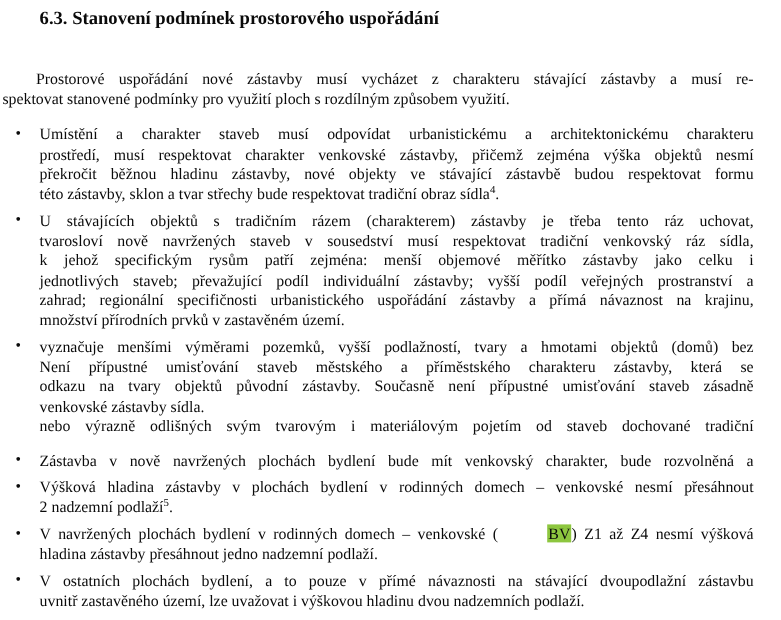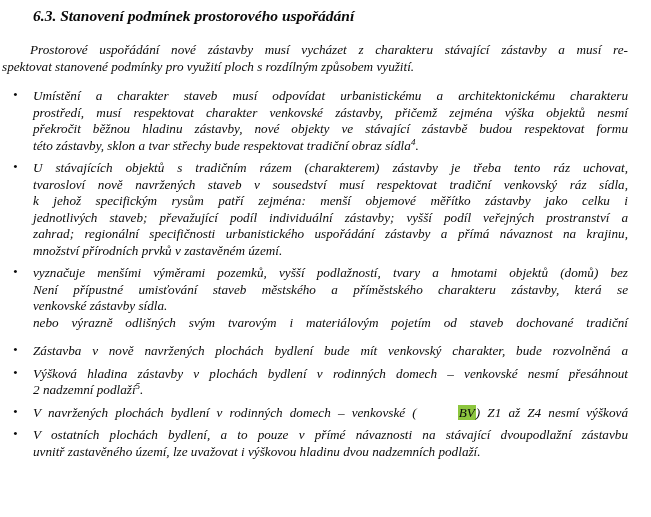--- a/index.html
+++ b/index.html
@@ -14,30 +14,29 @@
     font-family: "Liberation Serif", "DejaVu Serif", serif;
     font-size: 13.2px;
     line-height: 16.5px;
     color: #0a0a0a;
   }
   .page {
     box-sizing: border-box;
     width: 651px;
     height: 517px;
     padding: 6px 23px 0 2px;
-    font-style: italic;
   }
   .heading {
     font-size: 15.5px;
     line-height: 20px;
     font-weight: bold;
     margin-left: 31px;
   }
   .intro {
-    margin-top: 16px;
+    margin-top: 32px;
   }
   .bullet-list {
     margin-top: 13px;
   }
   .bullet-item {
     position: relative;
     padding-left: 31px;
     margin-top: 6px;
   }
   .bullet-item:first-child { margin-top: 0; }
@@ -95,35 +94,37 @@
         <div class="tline"><span>tvarosloví nově navržených staveb v sousedství musí respektovat tradiční venkovský ráz sídla,</span></div>
         <div class="tline"><span>k jehož specifickým rysům patří zejména: menší objemové měřítko zástavby jako celku i</span></div>
         <div class="tline"><span>jednotlivých staveb; převažující podíl individuální zástavby; vyšší podíl veřejných prostranství a</span></div>
         <div class="tline"><span>zahrad; regionální specifičnosti urbanistického uspořádání zástavby a přímá návaznost na krajinu,</span></div>
         <div class="tline last"><span>množství přírodních prvků v zastavěném území.</span></div>
       </div>
       <div class="bullet-item">
         <span class="bullet-marker">•</span>
         <div class="tline"><span>vyznačuje menšími výměrami pozemků, vyšší podlažností, tvary a hmotami objektů (domů) bez</span></div>
         <div class="tline"><span>Není přípustné umisťování staveb městského a příměstského charakteru zástavby, která se</span></div>
+        <div class="tline"><span>odkazu na tvary objektů původní zástavby. Současně není přípustné umisťování staveb zásadně</span></div>
         <div class="tline last"><span>venkovské zástavby sídla.</span></div>
         <div class="tline"><span>nebo výrazně odlišných svým tvarovým i materiálovým pojetím od staveb dochované tradiční</span></div>
       </div>
       <div class="bullet-item spaced">
         <span class="bullet-marker">•</span>
         <div class="tline"><span>Zástavba v nově navržených plochách bydlení bude mít venkovský charakter, bude rozvolněná a</span></div>
       </div>
       <div class="bullet-item">
         <span class="bullet-marker">•</span>
         <div class="tline"><span>Výšková hladina zástavby v plochách bydlení v rodinných domech – venkovské nesmí přesáhnout</span></div>
         <div class="tline last"><span>2 nadzemní podlaží</span><sup class="fnref">5</sup><span>.</span></div>
       </div>
       <div class="bullet-item">
         <span class="bullet-marker">•</span>
         <div class="tline"><span>V navržených plochách bydlení v rodinných domech – venkovské (</span><span class="hl">BV</span><span>) Z1 až Z4 nesmí výšková</span></div>
+        <div class="tline last"><span>hladina zástavby přesáhnout jedno nadzemní podlaží.</span></div>
       </div>
       <div class="bullet-item">
         <span class="bullet-marker">•</span>
         <div class="tline"><span>V ostatních plochách bydlení, a to pouze v přímé návaznosti na stávající dvoupodlažní zástavbu</span></div>
         <div class="tline last"><span>uvnitř zastavěného území, lze uvažovat i výškovou hladinu dvou nadzemních podlaží.</span></div>
       </div>
     </div>
 </div>
 
 </body></html>

